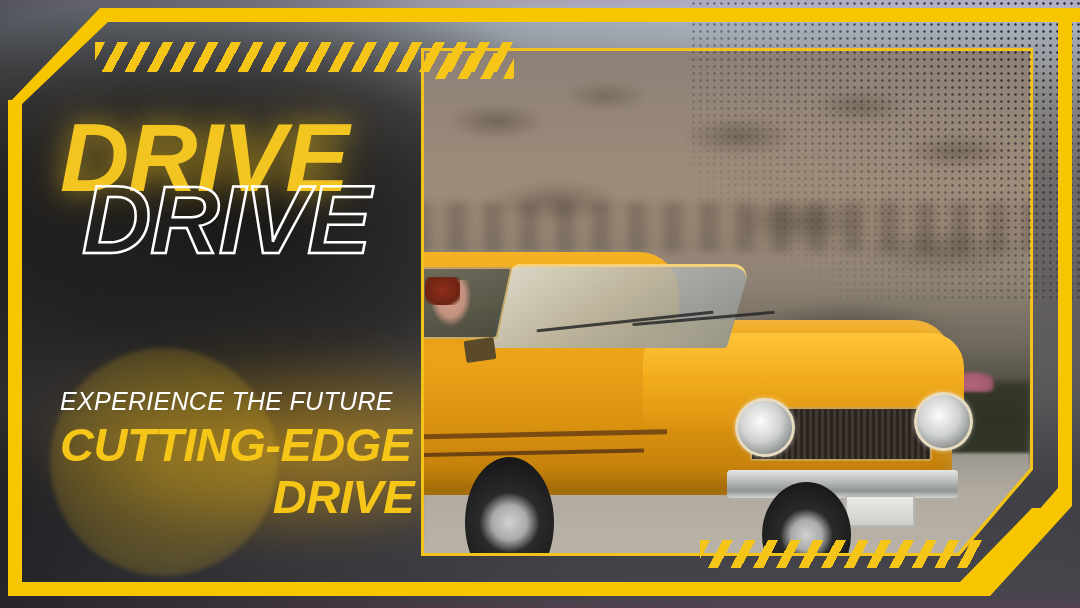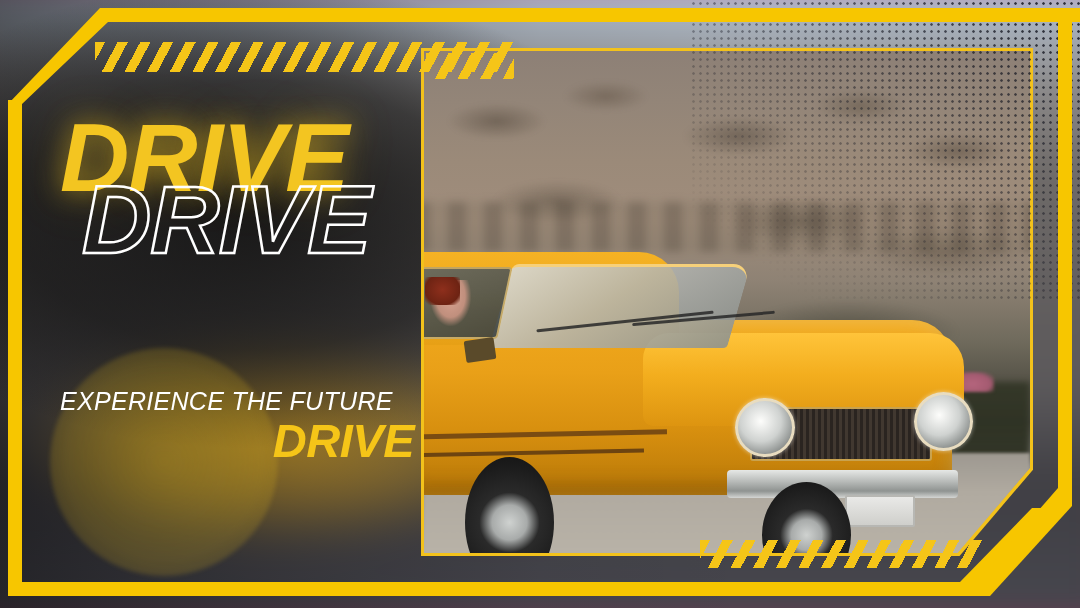--- a/index.html
+++ b/index.html
@@ -410,20 +410,21 @@
 
   <div class="glow-circle"></div>
 
   <div class="headline-wrap">
     <div class="drive-solid">DRIVE</div>
     <div class="drive-outline">DRIVE</div>
   </div>
 
   <div class="lower-copy">
     <div class="kicker">EXPERIENCE THE FUTURE</div>
+    <div class="big-yellow">CUTTING-EDGE</div>
     <div class="big-yellow-2">DRIVE</div>
   </div>
 
   <div class="frame-outer">
     <svg viewBox="0 0 1080 608" xmlns="http://www.w3.org/2000/svg" aria-hidden="true">
 
       <polygon points="100,8 1080,8 1080,22 108,22 22,104 8,104" fill="#F7C600"></polygon>
 
       <rect x="8" y="100" width="14" height="496" fill="#F7C600"></rect>
 

